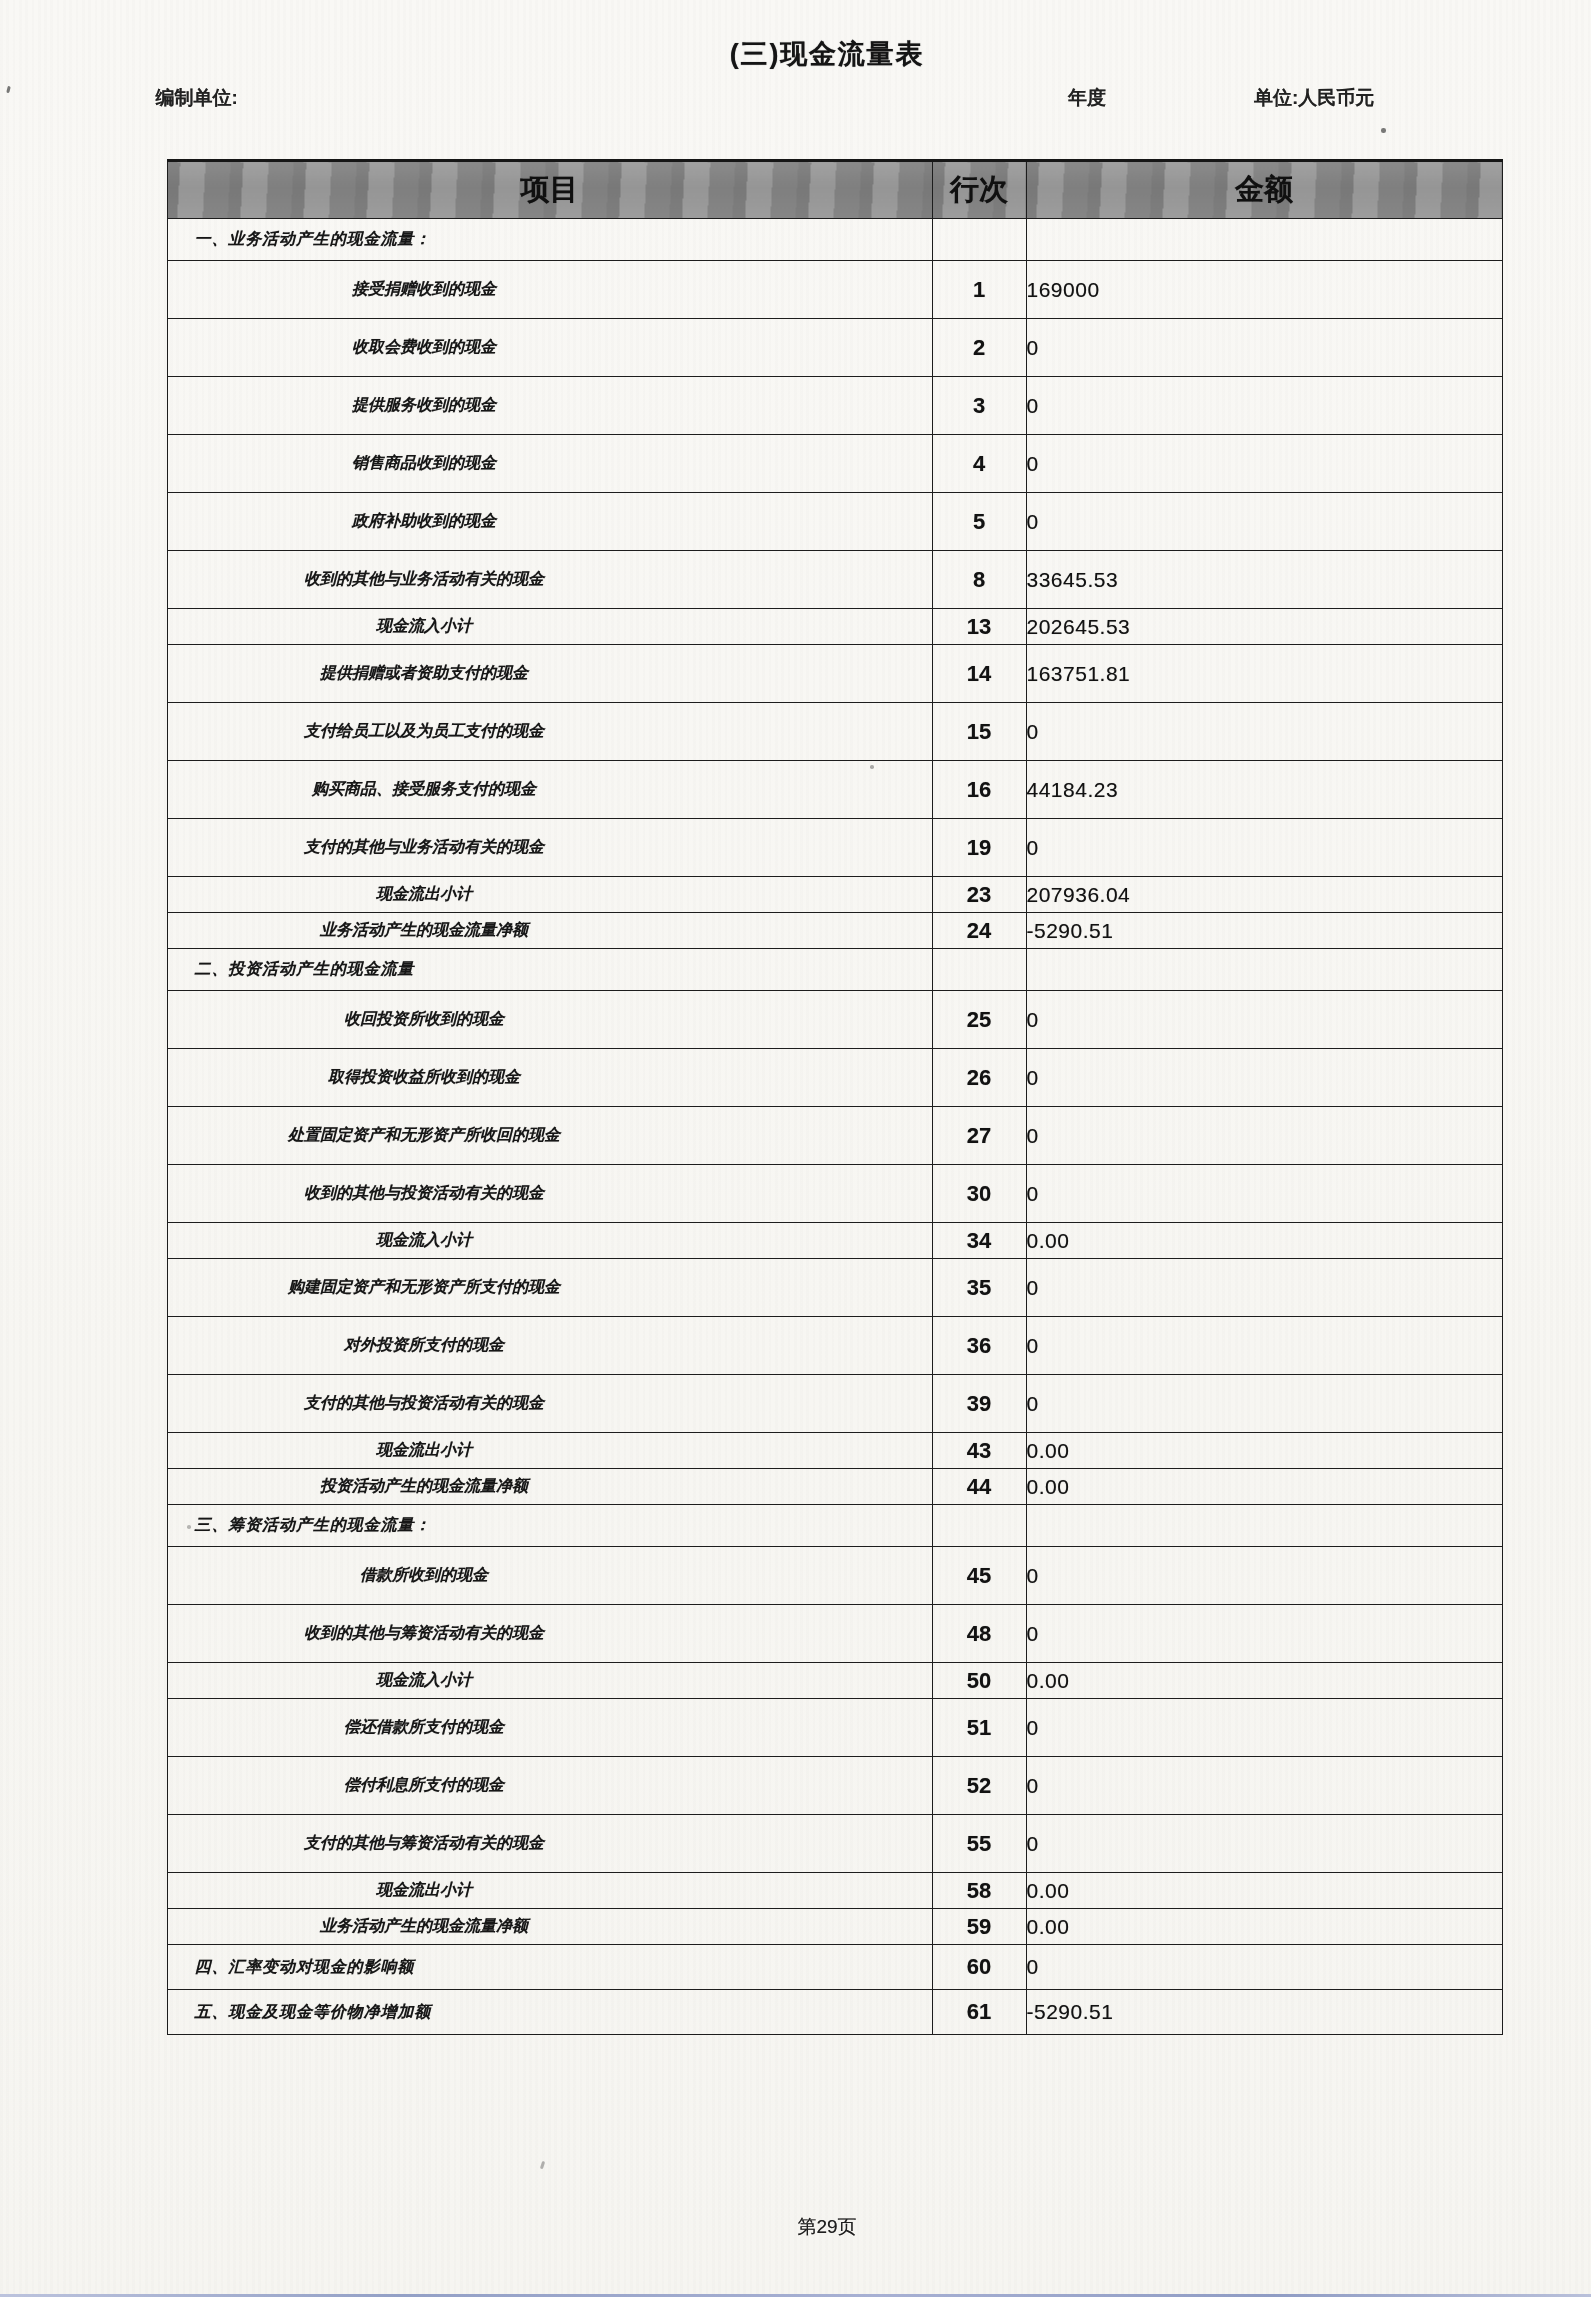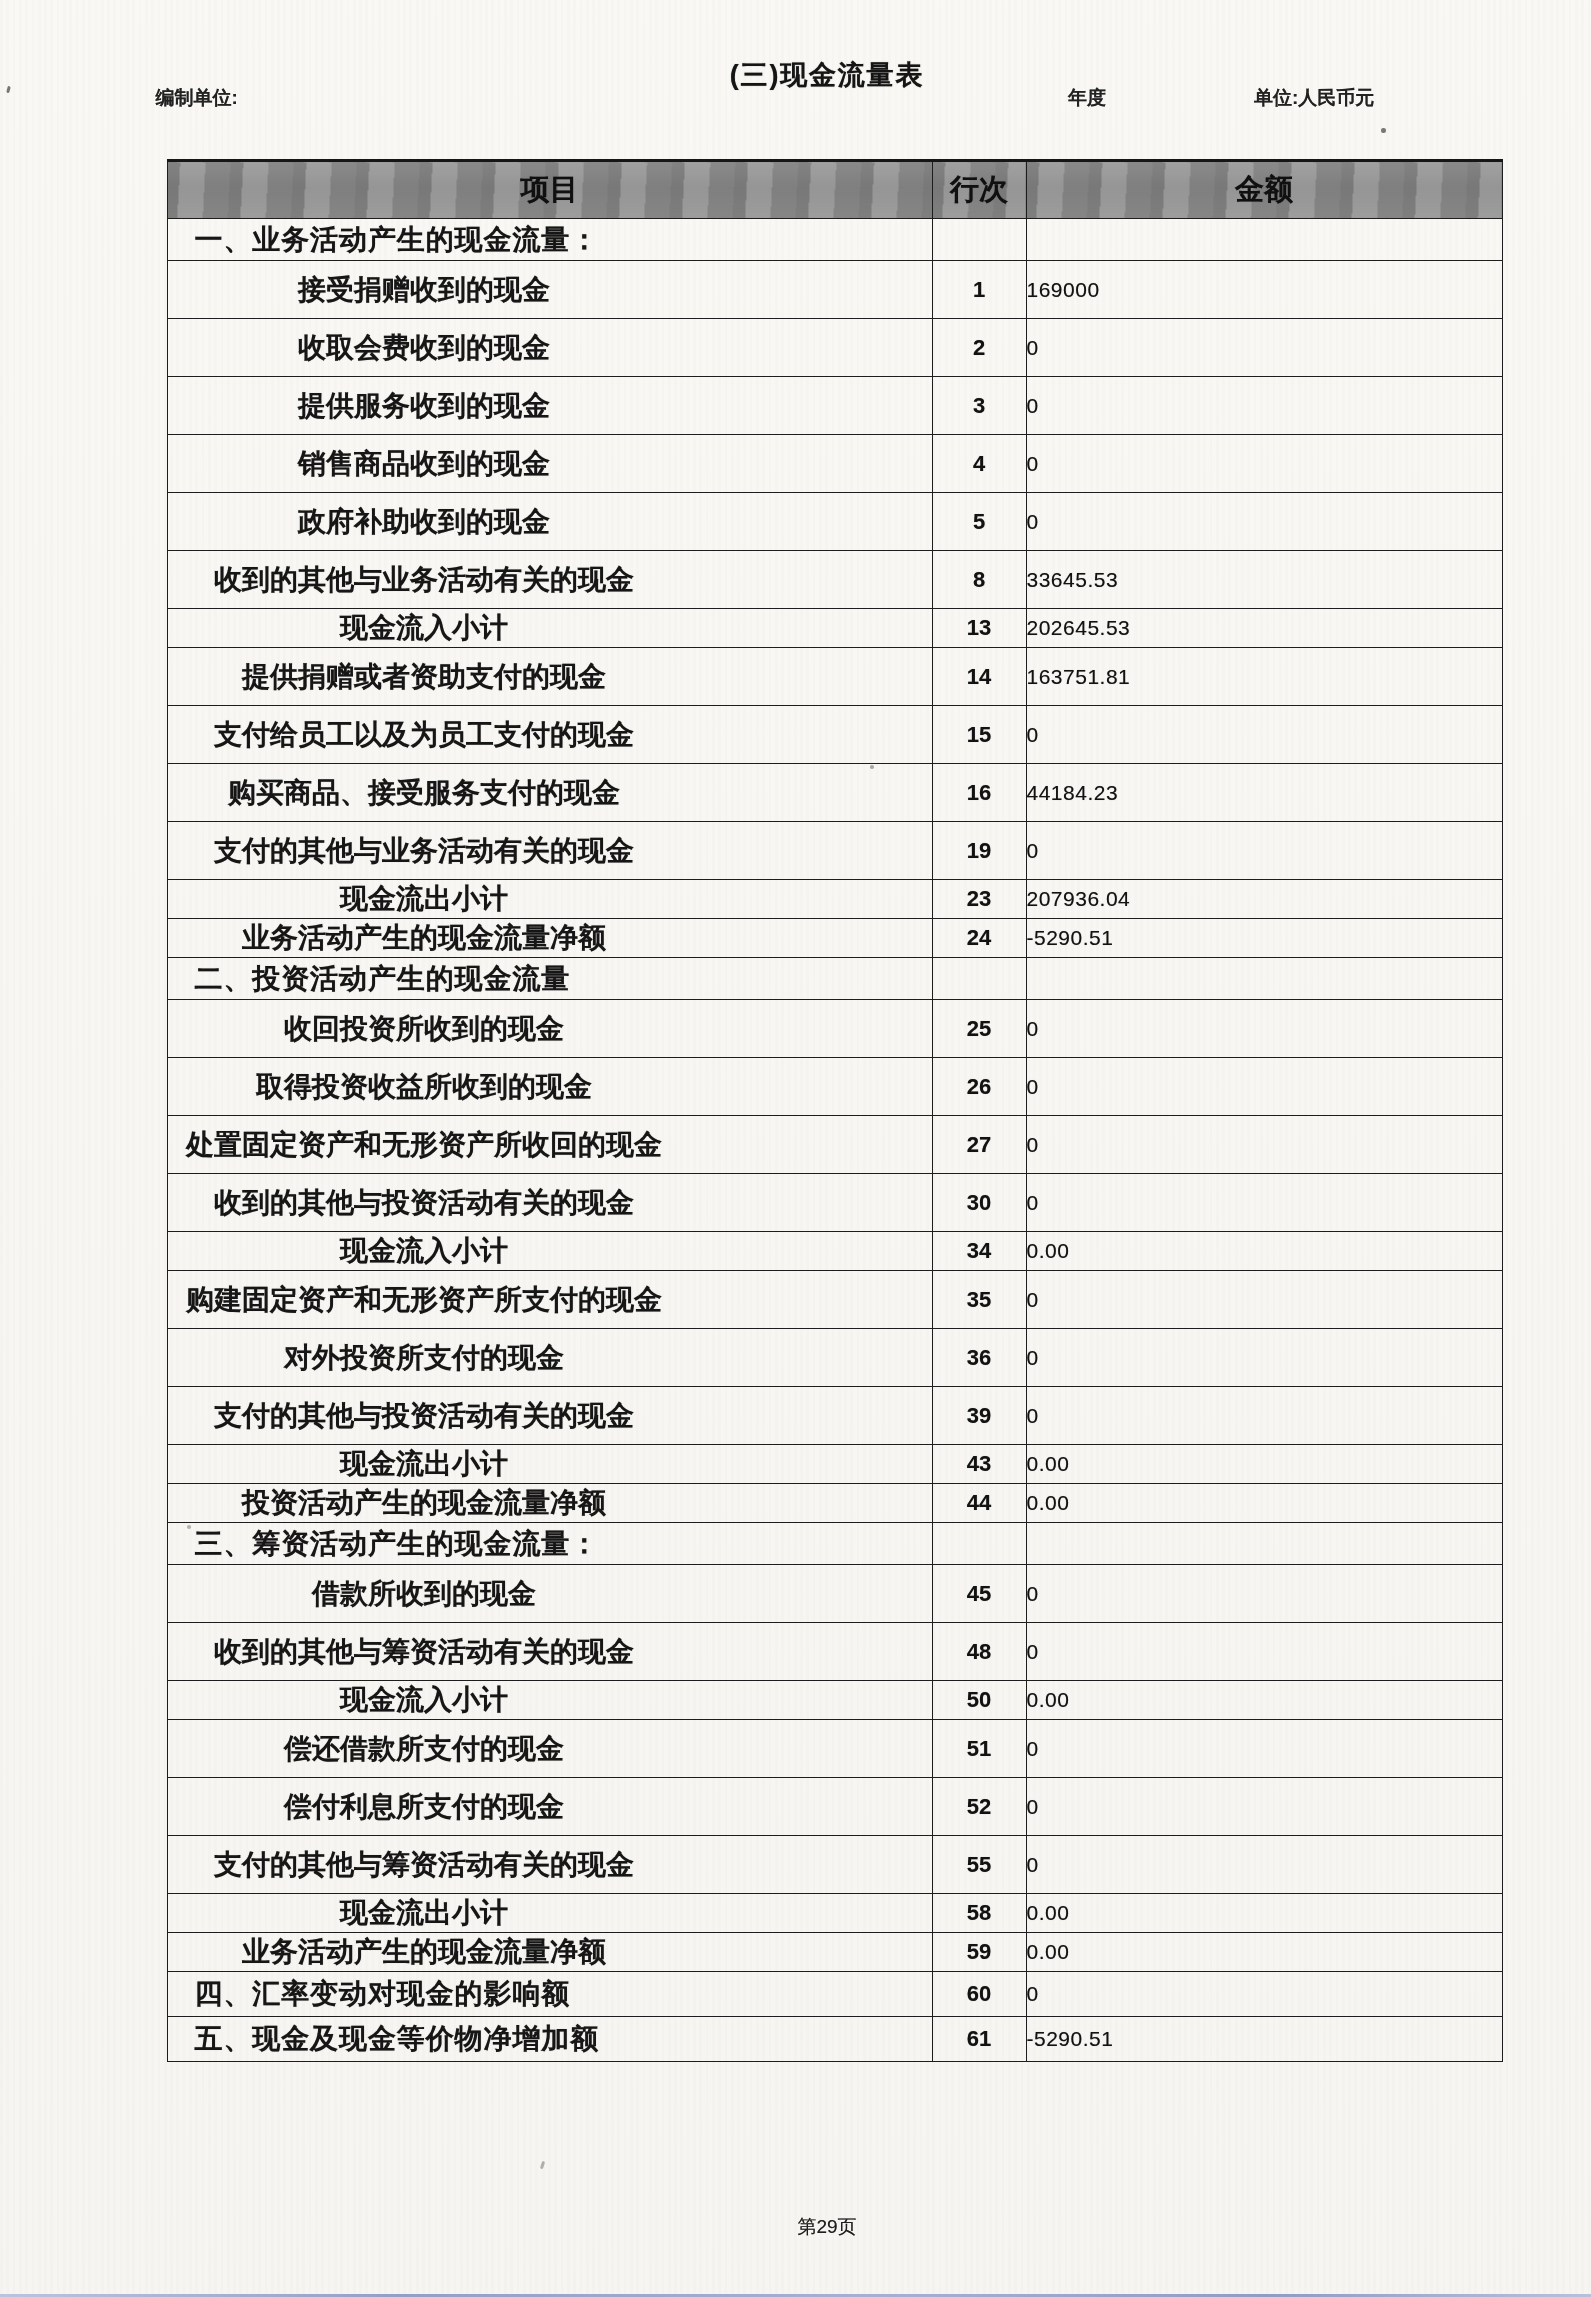--- a/index.html
+++ b/index.html
@@ -12,21 +12,21 @@
   .paper-texture{
     position:absolute;inset:0;
     background:
       repeating-linear-gradient(90deg, rgba(0,0,0,0.012) 0 2.7px, rgba(255,255,255,0.01) 2.7px 6.3px),
       linear-gradient(180deg,#f9f8f5 0%,#f7f6f2 60%,#f6f5f1 100%);
   }
   .sheet{position:absolute;left:152px;top:0;width:1350px;height:2298px;}
   .doc-title{
     position:absolute;top:36px;left:0;width:100%;
     text-align:center;font-size:27px;font-weight:bold;letter-spacing:1.8px;
-    color:#151515;text-shadow:0 0 0.9px rgba(0,0,0,.55);margin-top:21px;
+    color:#151515;text-shadow:0 0 0.9px rgba(0,0,0,.55);
   }
   .meta-row{position:absolute;top:85px;left:0;width:100%;height:27px;font-size:19px;font-weight:bold;color:#222;}
   .meta-prepared{position:absolute;left:3.6px;top:0;text-shadow:0 0 0.5px rgba(0,0,0,.4);}
   .meta-year{position:absolute;left:916px;top:0;text-shadow:0 0 0.5px rgba(0,0,0,.4);}
   .meta-unit{position:absolute;left:1102px;top:0;text-shadow:0 0 0.5px rgba(0,0,0,.4);}
 
   table.cashflow{
     position:absolute;top:159px;left:14.5px;width:1335px;
     border-collapse:collapse;table-layout:fixed;
     text-shadow:0 0 0.7px rgba(15,15,15,.45);
@@ -45,21 +45,21 @@
     background:
       repeating-linear-gradient(93deg, rgba(60,60,60,.25) 0 12.7px, rgba(190,190,190,.18) 12.7px 38px, rgba(80,80,80,.22) 38px 63px),
       linear-gradient(180deg,#9a9a9a 0%,#8c8c8c 45%,#959595 100%);
     font-size:29px;font-weight:bold;color:#101010;
     border-top:3.6px solid #161616;
   }
   tr.r-section td{height:41px;}
   tr.r-item td{height:57px;}
   tr.r-subtotal td{height:35px;}
   tr.r-total td{height:44px;}
-  td.c-item{font-size:28px;font-weight:bold;color:#161616;}
+  td.c-item{font-size:16px;font-weight:bold;color:#161616;font-style:italic;}
   tr.r-item td.c-item, tr.r-subtotal td.c-item{text-align:center;padding-right:251px;}
   tr.r-section td.c-item, tr.r-total td.c-item{text-align:left;padding-left:27px;letter-spacing:0.9px;}
   td.c-line{font-size:22px;font-weight:bold;text-align:center;color:#121212;}
   td.c-amt{font-size:21px;font-weight:normal;text-align:left;padding-left:34px;letter-spacing:0.5px;color:#121212;}
 
   .page-footer{
     position:absolute;top:2214px;left:0;width:100%;
     text-align:center;font-size:19px;font-weight:normal;color:#1f1f1f;
     text-shadow:0 0 0.5px rgba(0,0,0,.5);
   }

